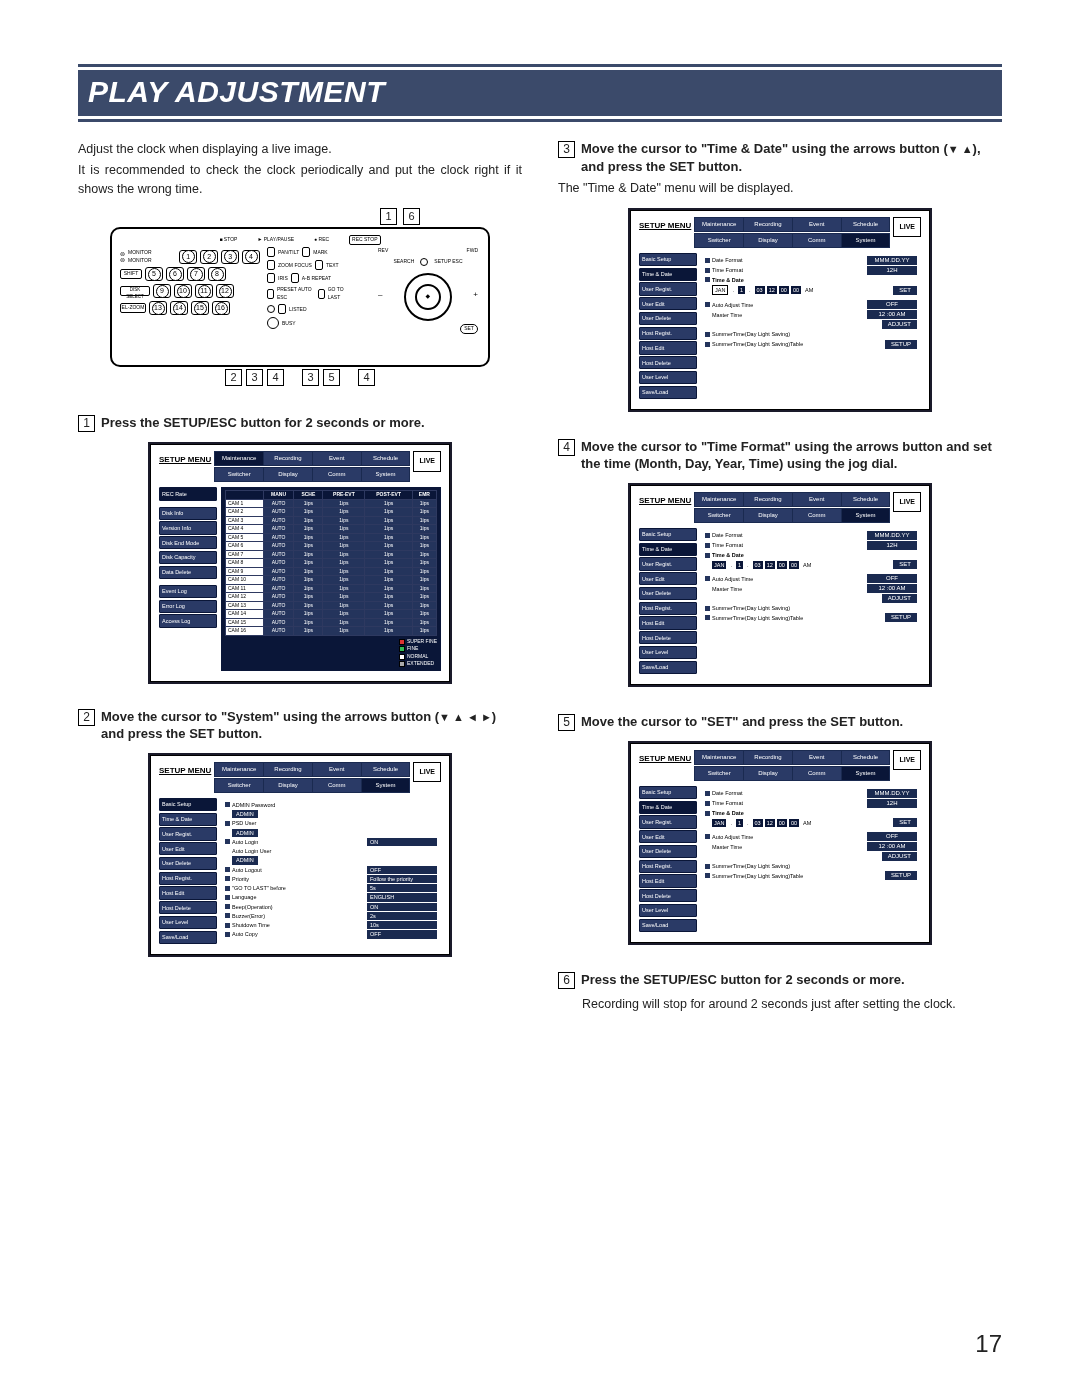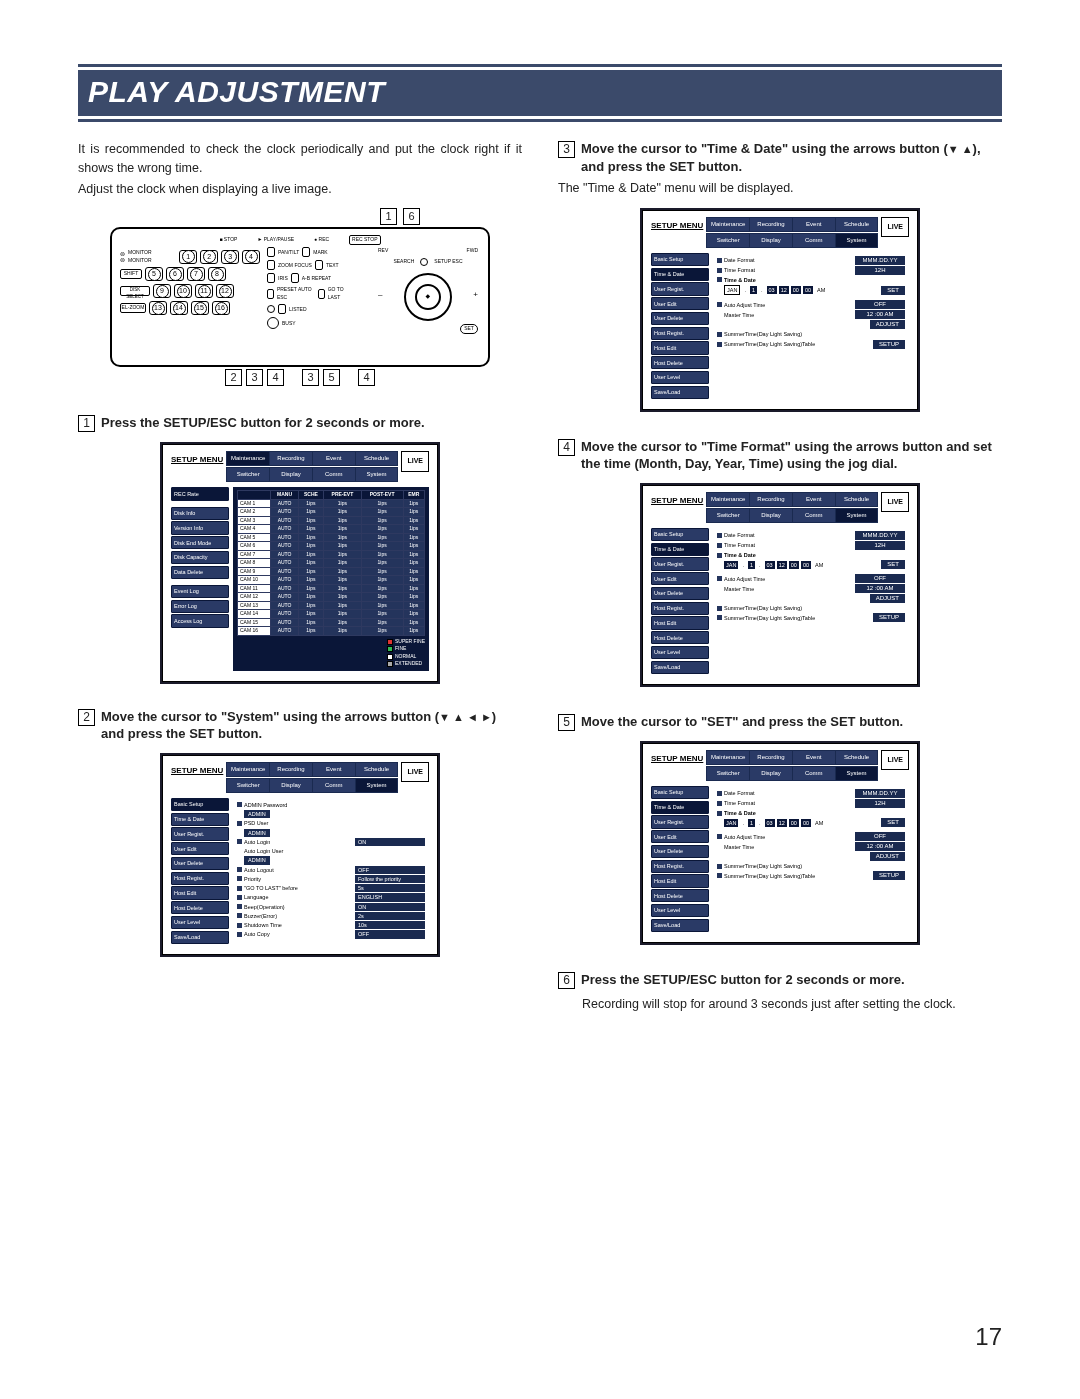--- a/index.html
+++ b/index.html
@@ -88,21 +88,21 @@
   .numcirc { display:inline-flex; align-items:center; justify-content:center; width:13px;height:13px;border:1px solid #000;border-radius:50%;font-size:7px; background:#fff;}
   .row { display:flex; gap:3px; align-items:center; margin-bottom:3px;}
   .jog-outer { width:48px;height:48px;border:2px solid #000;border-radius:50%; display:flex;align-items:center;justify-content:center; margin:4px auto 0;}
   .jog-inner { width:26px;height:26px;border:2px solid #000;border-radius:50%; display:flex;align-items:center;justify-content:center; background:#fff;}
   .tri { font-size:8px; }
   .bottom-callouts { display:flex; justify-content:center; gap:18px; margin-top:2px; }
   .bottom-callouts .grp { display:flex; gap:4px; }
 
   
   .menu-shot {
-    width: 280px;
+    width: 304px;
     border: 2px solid #1a1a2a;
     margin: 10px auto 0;
     background: #fca5a5;
     font-size: 6px;
     color: #fff;
   }
   .menu-outer { border: 1px solid #000; padding:6px 8px 10px; background:#fff; }
   .menu-head { display:flex; align-items:flex-start; gap:0; }
   .menu-title {
     font-weight:bold; color:#000; font-size:8px; text-decoration: underline;
@@ -168,38 +168,38 @@
     background:#1a2a50; color:#fff; padding:0 6px; font-size:6px;
   }
   .td-setup { background:#1a2a50;color:#fff;padding:0 6px;font-size:6px; }
   .date-chips { display:flex; gap:2px; align-items:center; margin:1px 0 1px 7px;}
   .chip { background:#0a1638;color:#fff;padding:0 2px;font-size:5.5px;}
   .chip.inv { background:#fff;color:#000;border:1px solid #000;}
   .chip.dot { background:#fff;color:#000;}
 
   .page-num {
     position: absolute;
-    bottom: 48px; right: 78px;
+    bottom: 41px; right: 78px;
     font-size: 24px;
   }
 </style>
 </head>
 <body>
 
 <div class="title-block">
   <div class="title-top-rule"></div>
   <div class="title-bar">PLAY ADJUSTMENT</div>
   <div class="title-bottom-rule"></div>
 </div>
 
 <div class="columns">
 
   <div class="col">
+    <p class="body">Adjust the clock when displaying a live image.</p>
     <p class="body">It is recommended to check the clock periodically and put the clock right if it shows the wrong time.</p>
-    <p class="body">Adjust the clock when displaying a live image.</p>
 
     <div class="device-wrap">
       <div class="callout-row">
         <span class="callout">1</span>
         <span class="callout">6</span>
       </div>
       <div class="device">
         <div class="toprow" style="justify-content:center;gap:20px;">
           <span class="label">■ <span>STOP</span></span>
           <span class="label">► <span>PLAY/PAUSE</span></span>
@@ -952,17 +952,17 @@
         </div>
       </div>
 
     <div class="step" style="margin-top:26px;">
       <div class="step-head">
         <span class="step-num">6</span>
         <span class="step-title">Press the SETUP/ESC button for 2 seconds or more.</span>
       </div>
     </div>
 
-    <div class="important-body">Recording will stop for around 3 seconds just after setting the clock.</div>
+    <div class="important-body">Recording will stop for around 2 seconds just after setting the clock.</div>
   </div>
 </div>
 
 <div class="page-num">17</div>
 
 </body></html>

